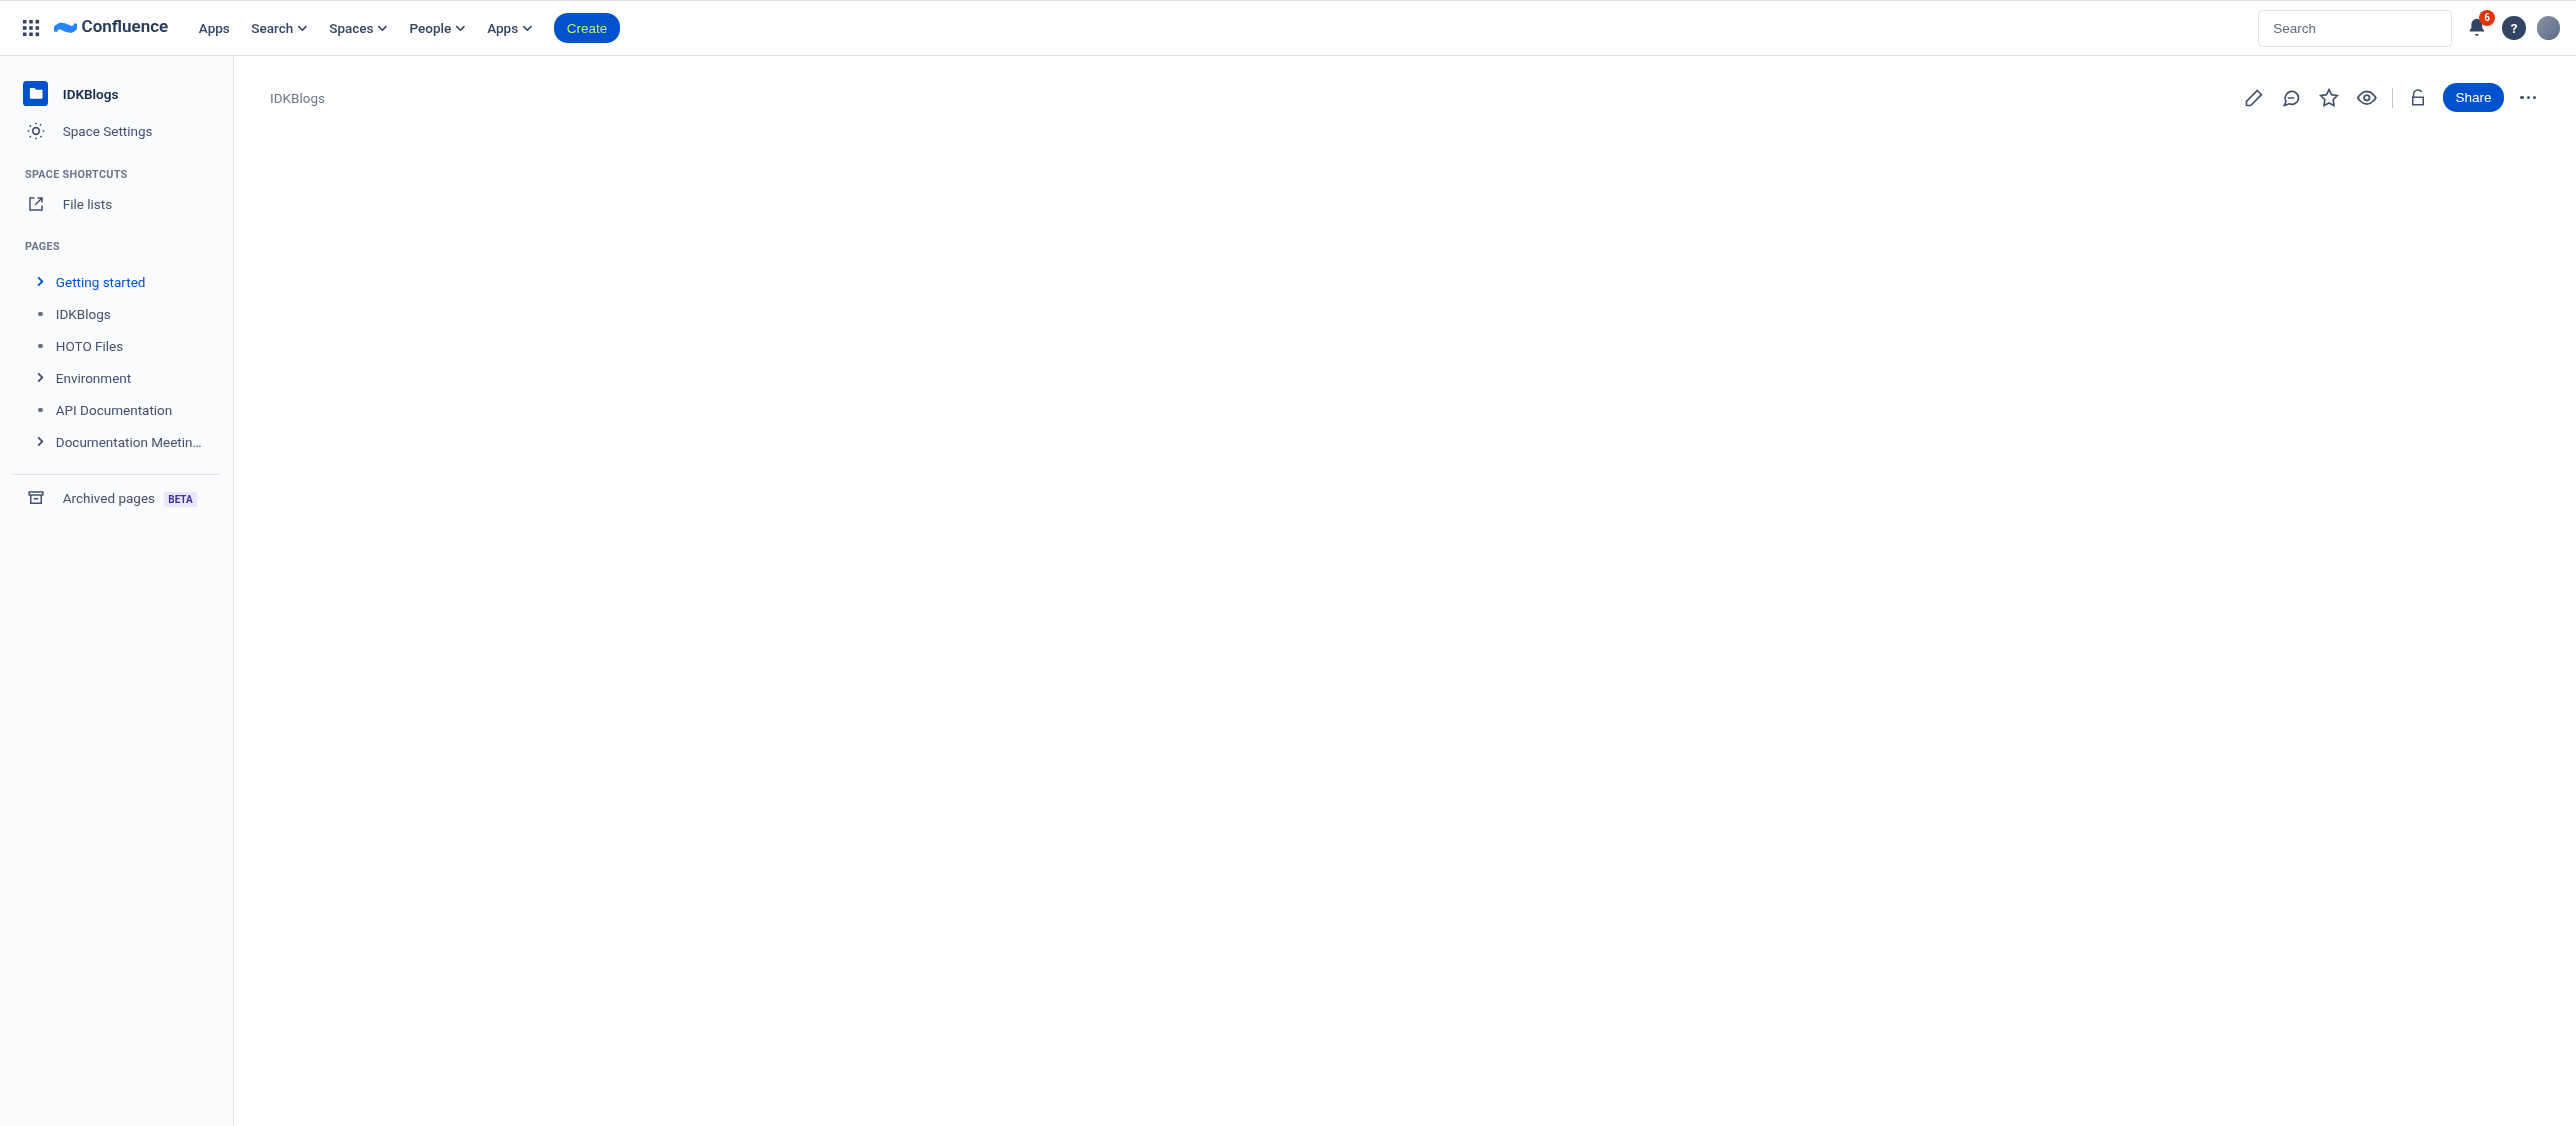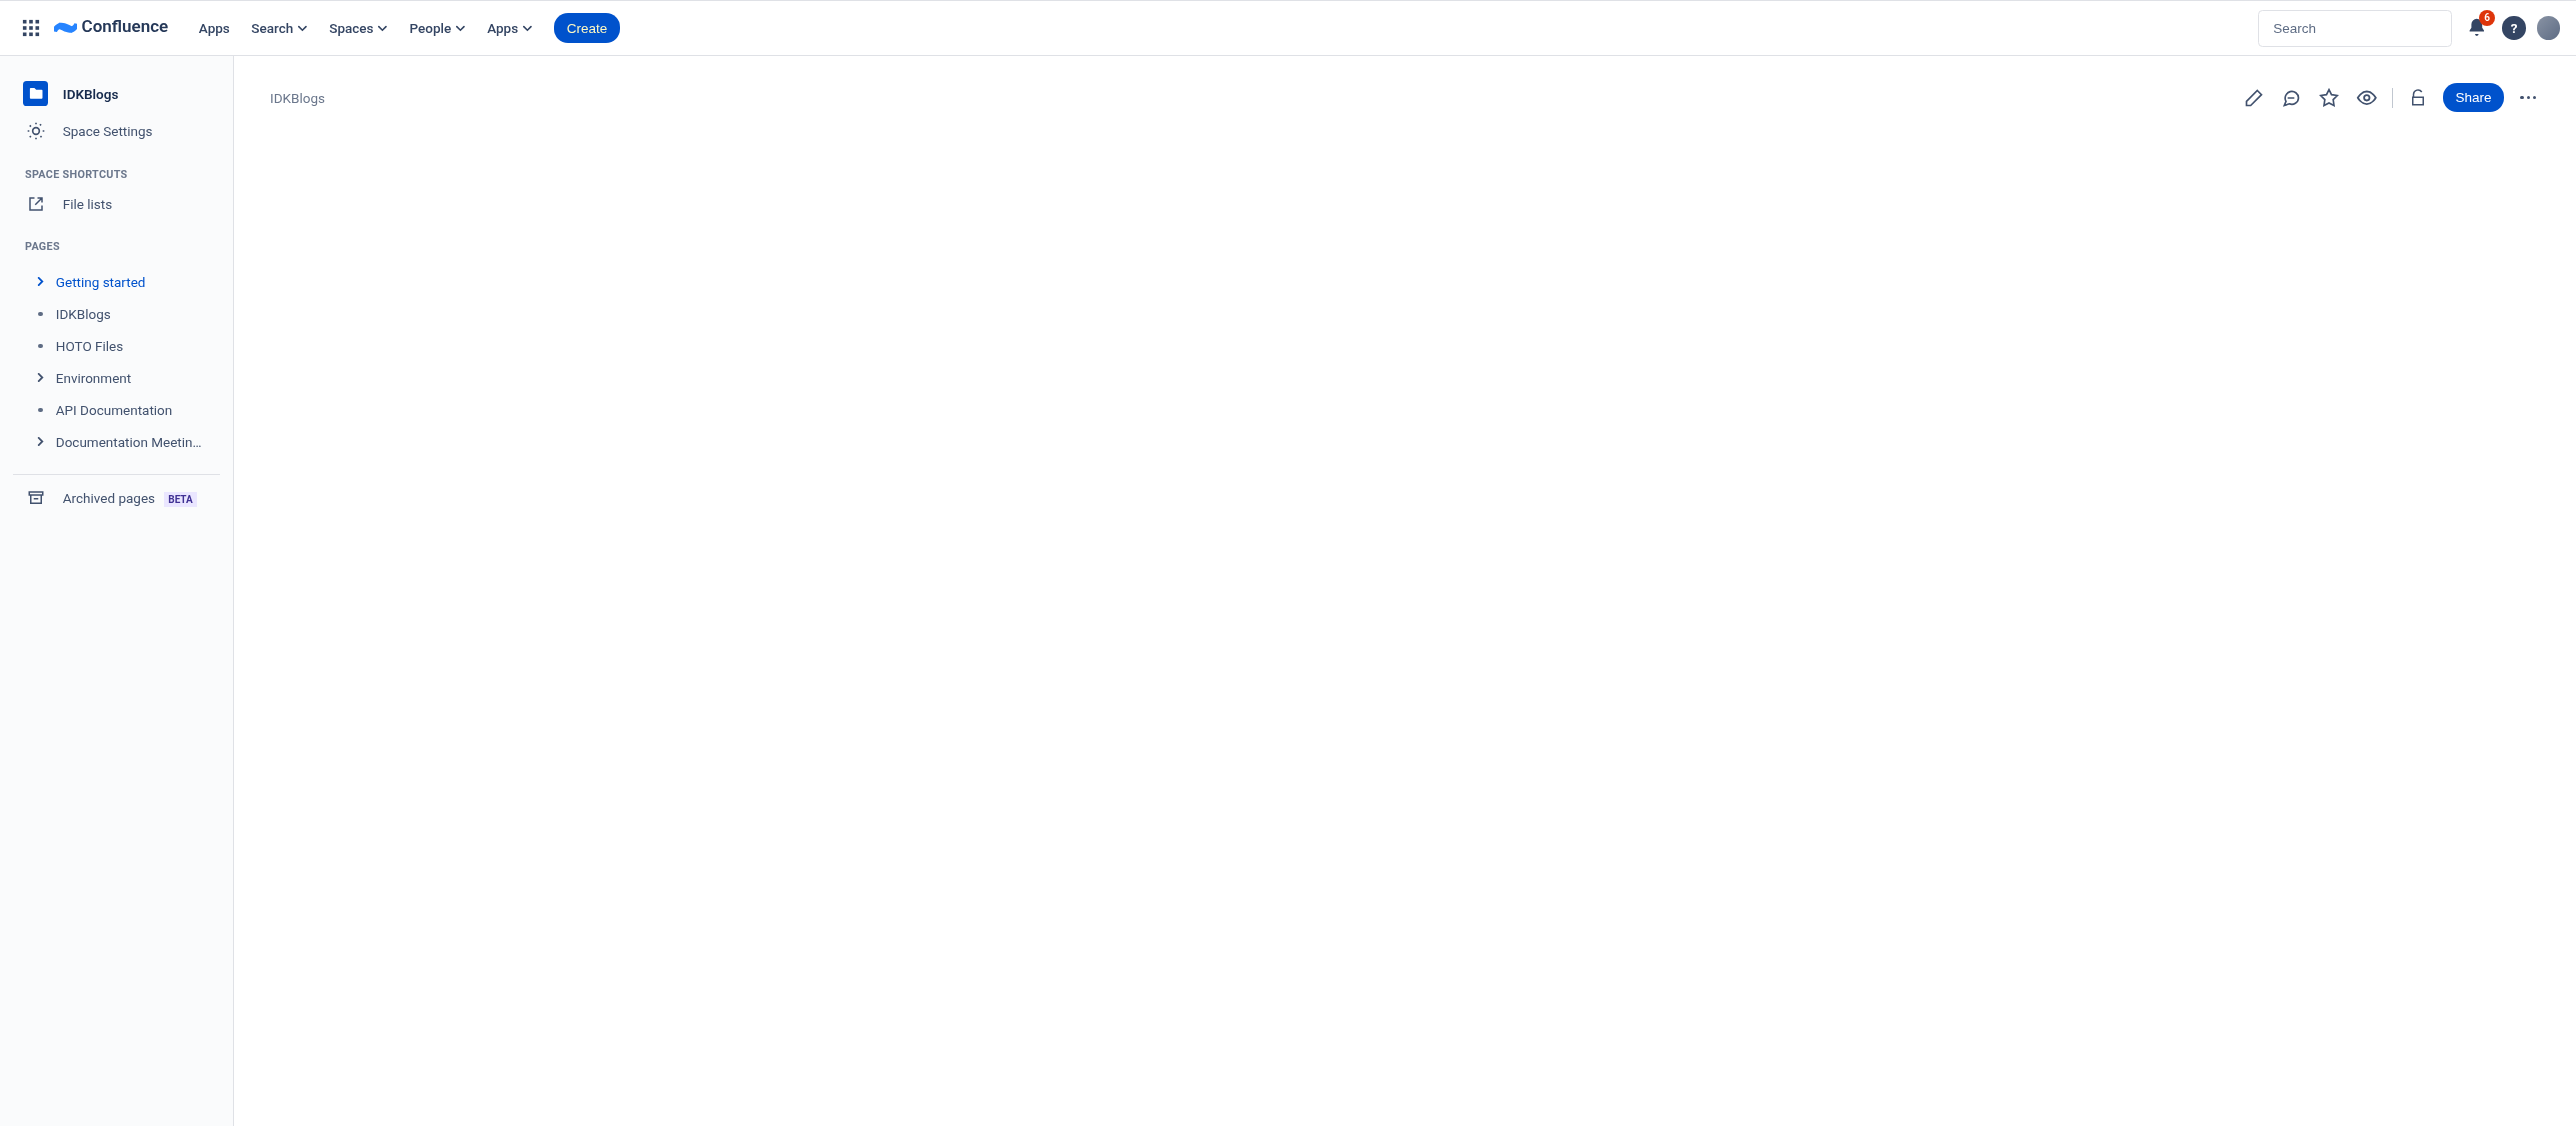--- a/index.html
+++ b/index.html
@@ -68,21 +68,21 @@
       color: #344563;
     }
     
     .chevron-down {
       width: 10.8px;
       height: 10.8px;
     }
     
     .create-btn {
       background: #0052CC;
-      color: #fef9c3;
+      color: #bef264;
       border: none;
       padding: 7.2px 12.6px;
       border-radius: 14px;
       font-size: 13.5px;
       font-weight: 500;
       cursor: pointer;
       margin-left: 12.6px;
     }
     
     .header-right {

